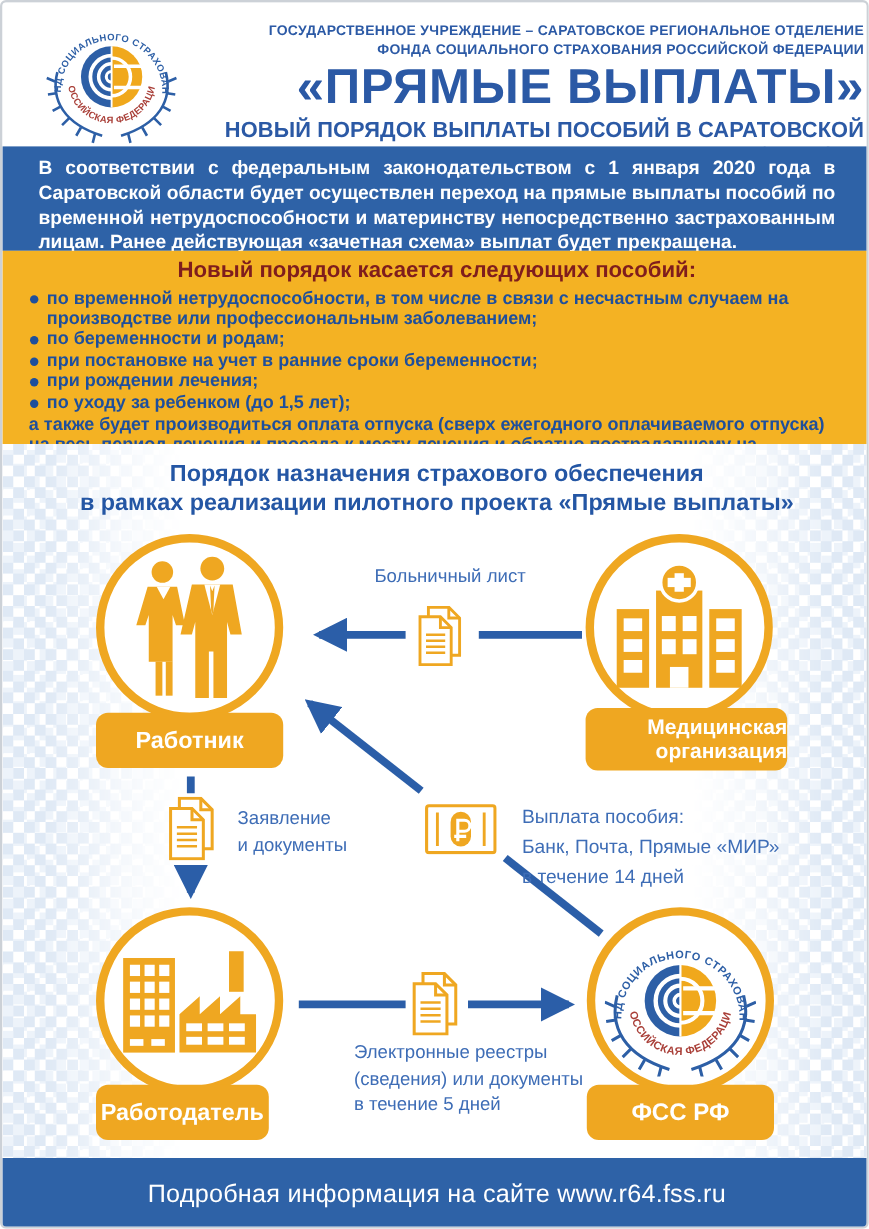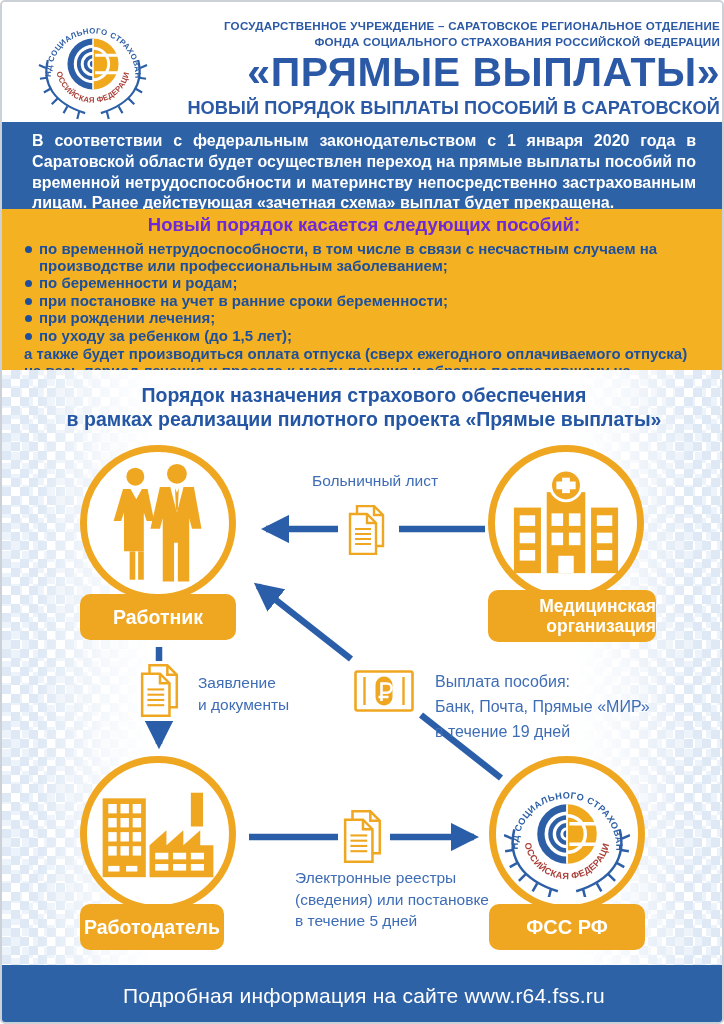--- a/index.html
+++ b/index.html
@@ -26,21 +26,21 @@
   .subtitle{font-size:18.2px;font-weight:700;margin-top:5px;letter-spacing:.1px}
 
   
   .intro{position:absolute;left:0;top:120px;width:724px;height:87px;background:var(--blue-bg);
     color:#fff;font-size:16px;font-weight:700;line-height:1.3;text-align:justify;
     padding:9px 30px 0 30px}
 
   
   .benefits{position:absolute;left:0;top:207px;width:724px;height:161px;background:var(--yellow);
     color:var(--dark-blue);overflow:hidden;padding:5px 22px 0 22px}
-  .benefits h2{font-size:18.5px;font-weight:700;text-align:center;color:#6d28d9;margin-bottom:5px}
+  .benefits h2{font-size:18.5px;font-weight:700;text-align:center;color:#7f1d1d;margin-bottom:5px}
   .benefits ul{list-style:none;font-size:15px;font-weight:700;line-height:1.1}
   .benefits li{position:relative;padding-left:15px;margin-bottom:1px}
   .benefits li::before{content:"";position:absolute;left:1px;top:5px;width:7px;height:7px;
     border-radius:50%;background:var(--dark-blue)}
   .benefits .note{font-size:15px;font-weight:700;line-height:1.1;margin-top:2px}
 
   
   .diagram{position:absolute;left:0;top:368px;width:724px;height:595px;background:#fff}
   .mosaic{position:absolute;top:0;height:100%;width:150px;z-index:1;
     background:
@@ -304,26 +304,26 @@
     <div class="flow-label" style="left:310px;top:100px">Больничный лист</div>
 
     <div class="flow-label" style="left:196px;top:302px">
       <div>Заявление</div>
       <div>и документы</div>
     </div>
 
     <div class="flow-label" style="left:433px;top:300px;font-size:16px;line-height:1.55">
       <div>Выплата пособия:</div>
       <div>Банк, Почта, Прямые «МИР»</div>
-      <div>в течение 19 дней</div>
+      <div>в течение 14 дней</div>
     </div>
 
     <div class="flow-label" style="left:293px;top:497px">
       <div>Электронные реестры</div>
-      <div>(сведения) или постановке</div>
+      <div>(сведения) или документы</div>
       <div>в течение 5 дней</div>
     </div>
   </div>
 
   <div class="footer">
     <span>Подробная информация на сайте www.r64.fss.ru</span>
   </div>
 
 </div>
 

